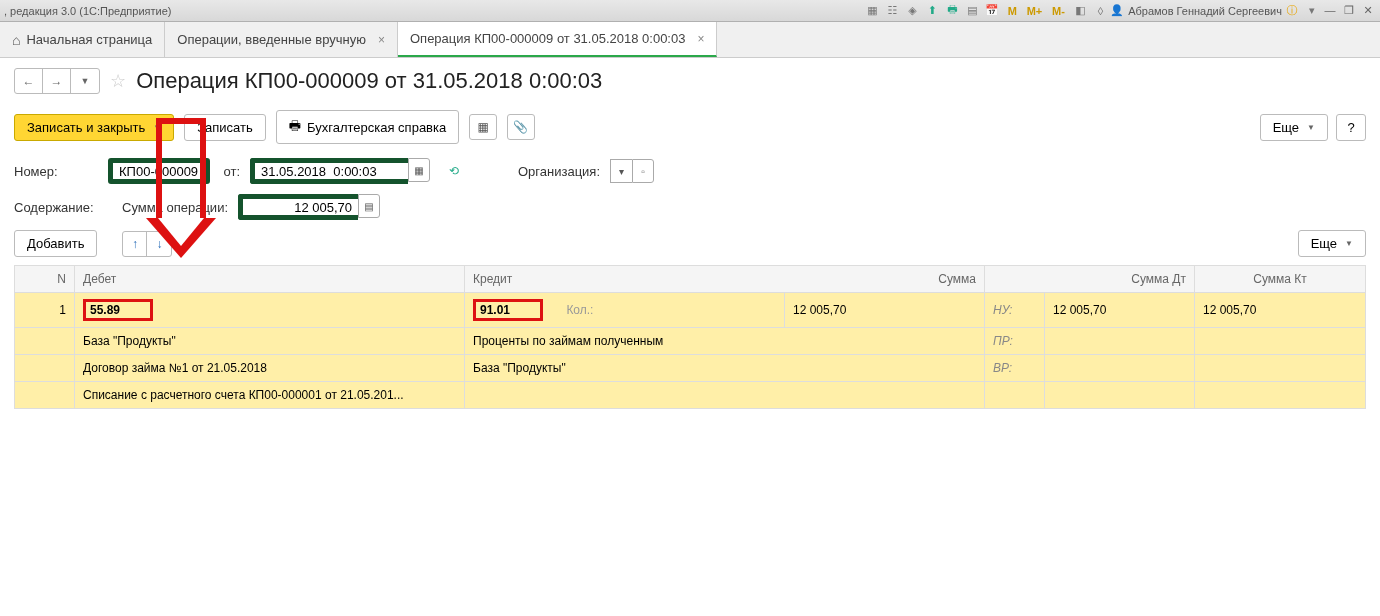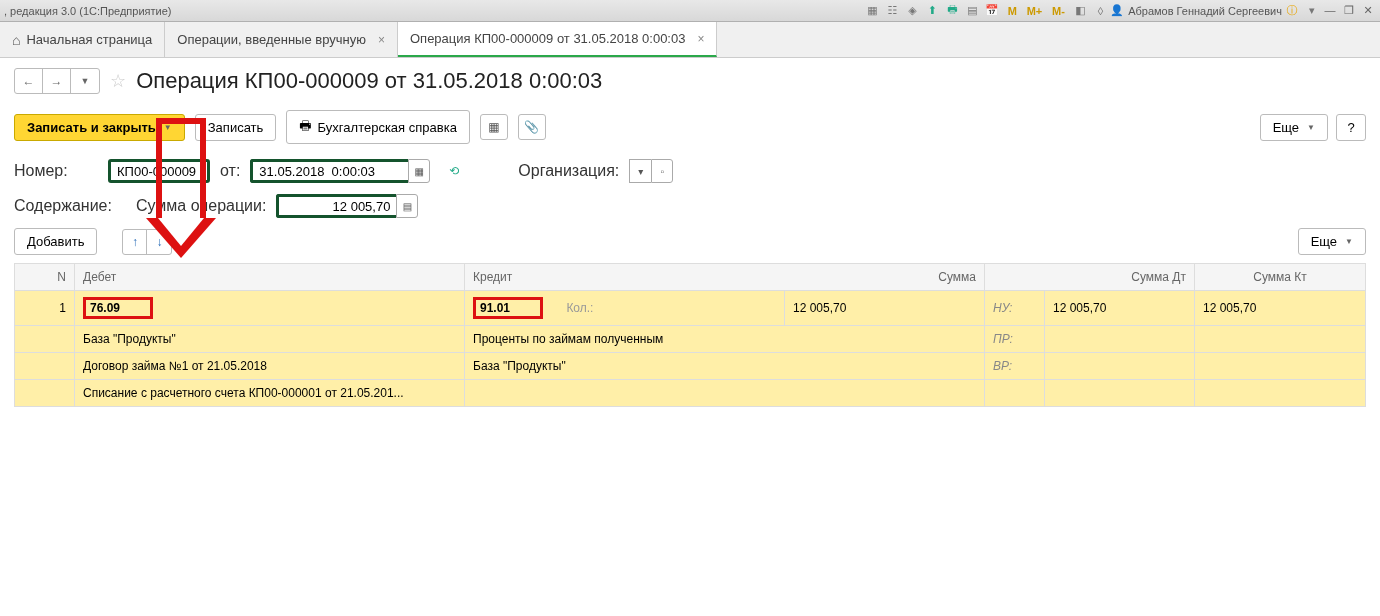--- a/index.html
+++ b/index.html
@@ -16,27 +16,27 @@
 .content { padding: 10px 14px; background: #fff; }
 .titlerow { display: flex; align-items: center; gap: 10px; margin-bottom: 16px; }
 .nav-arrows { display: flex; border: 1px solid #bbb; border-radius: 3px; }
 .nav-arrows div { width: 28px; height: 24px; display: flex; align-items: center; justify-content: center; border-right: 1px solid #bbb; cursor: pointer; color: #666; }
 .nav-arrows div:last-child { border-right: none; }
 .nav-arrows .small { font-size: 9px; }
 .star { color: #ccc; font-size: 18px; cursor: pointer; }
 h1 { font-size: 22px; font-weight: normal; color: #222; }
 .toolbar { display: flex; align-items: center; gap: 10px; margin-bottom: 14px; }
 .btn { border: 1px solid #bbb; background: #fff; padding: 5px 12px; border-radius: 3px; cursor: pointer; font-size: 13px; display: inline-flex; align-items: center; gap: 6px; }
-.btn.yellow { background: #ffd633; border-color: #c9a900; font-weight: bold; }
+.btn.yellow { background: #ffd633; border-color: #c9a900; font-weight: normal; }
 .btn .dd { font-size: 8px; color: #666; margin-left: 2px; }
 .btn-sq { width: 28px; height: 26px; border: 1px solid #bbb; border-radius: 3px; display: flex; align-items: center; justify-content: center; cursor: pointer; background: #fff; color: #555; }
 .toolbar .right { margin-left: auto; display: flex; gap: 8px; }
 .formrow { display: flex; align-items: center; gap: 10px; margin-bottom: 10px; }
-.label { font-size: 16px; color: #333; min-width: 84px; }
-.input { border: 3px solid #14532d; border-radius: 3px; padding: 8px 6px; font-size: 13px; height: 24px; background: #fff; }
+.label { font-size: 13px; color: #333; min-width: 84px; }
+.input { border: 5px solid #14532d; border-radius: 3px; padding: 8px 6px; font-size: 13px; height: 24px; background: #fff; }
 .input-group { display: flex; }
 .input-group .input { border-radius: 3px 0 0 3px; border-right: none; }
 .input-group .ibtn { width: 22px; height: 24px; border: 1px solid #aaa; display: flex; align-items: center; justify-content: center; cursor: pointer; background: #fff; font-size: 10px; color: #555; }
 .input-group .ibtn:last-child { border-radius: 0 3px 3px 0; }
 .input-group .ibtn:not(:last-child) { border-right: none; }
 .addrow { display: flex; align-items: center; gap: 25px; margin: 8px 0; }
 .move-btns { display: flex; border: 1px solid #bbb; border-radius: 3px; }
 .move-btns div { width: 24px; height: 24px; display: flex; align-items: center; justify-content: center; border-right: 1px solid #bbb; cursor: pointer; color: #2a6db8; }
 .move-btns div:last-child { border-right: none; }
 .table { border: 1px solid #ccc; border-collapse: collapse; width: 100%; margin-top: 4px; font-size: 12px; }
@@ -195,21 +195,21 @@
               <span style="text-align:right;flex:1">Сумма</span>
             </div>
         </th>
         <th colspan="2" style="text-align:right">Сумма Дт</th>
         <th style="text-align:center">Сумма Кт</th>
       </tr>
     </thead>
     <tbody>
       <tr class="rowyellow">
         <td class="rownum">1</td>
-        <td><span class="redbox">76.09</span></td>
+        <td><span class="redbox">55.89</span></td>
         <td>
           <span class="redbox">91.01</span>
           <span class="kol" style="margin-left:20px">Кол.:</span>
         </td>
         <td class="sum-hl">12 005,70</td>
         <td class="gray-it">НУ:</td>
         <td class="rnum">12 005,70</td>
         <td class="rnum">12 005,70</td>
       </tr>
       <tr class="rowyellow">

